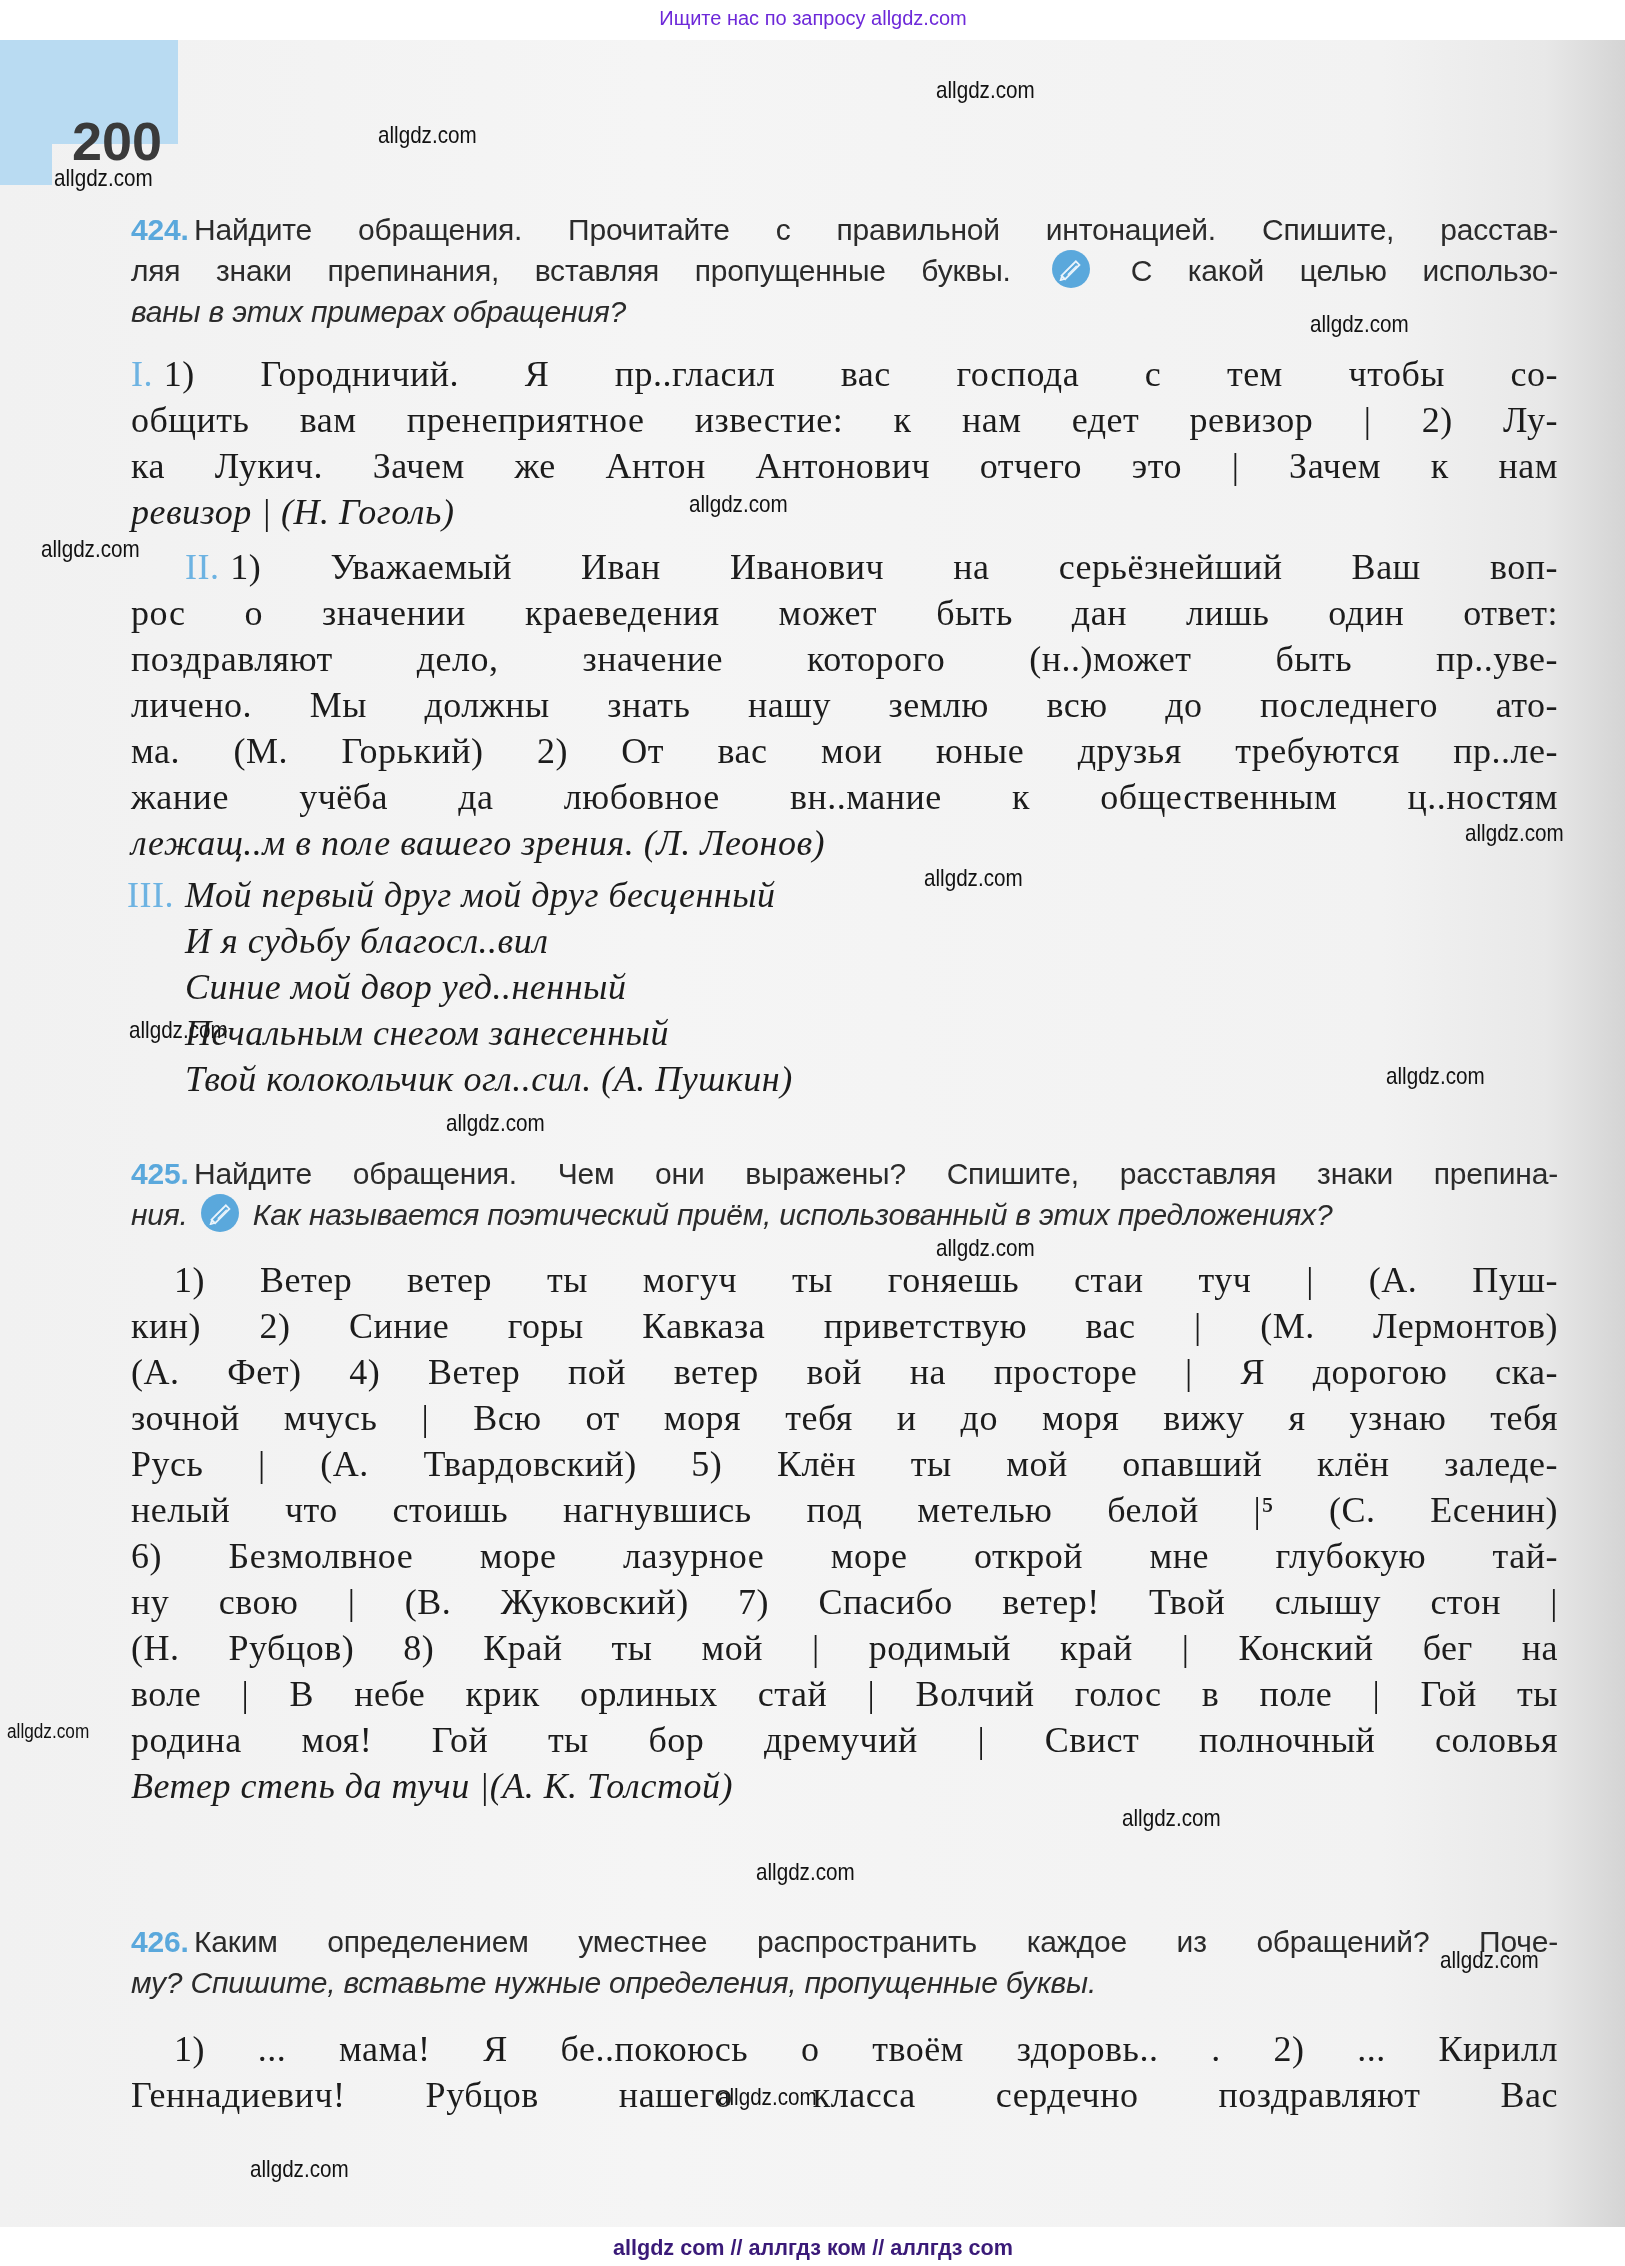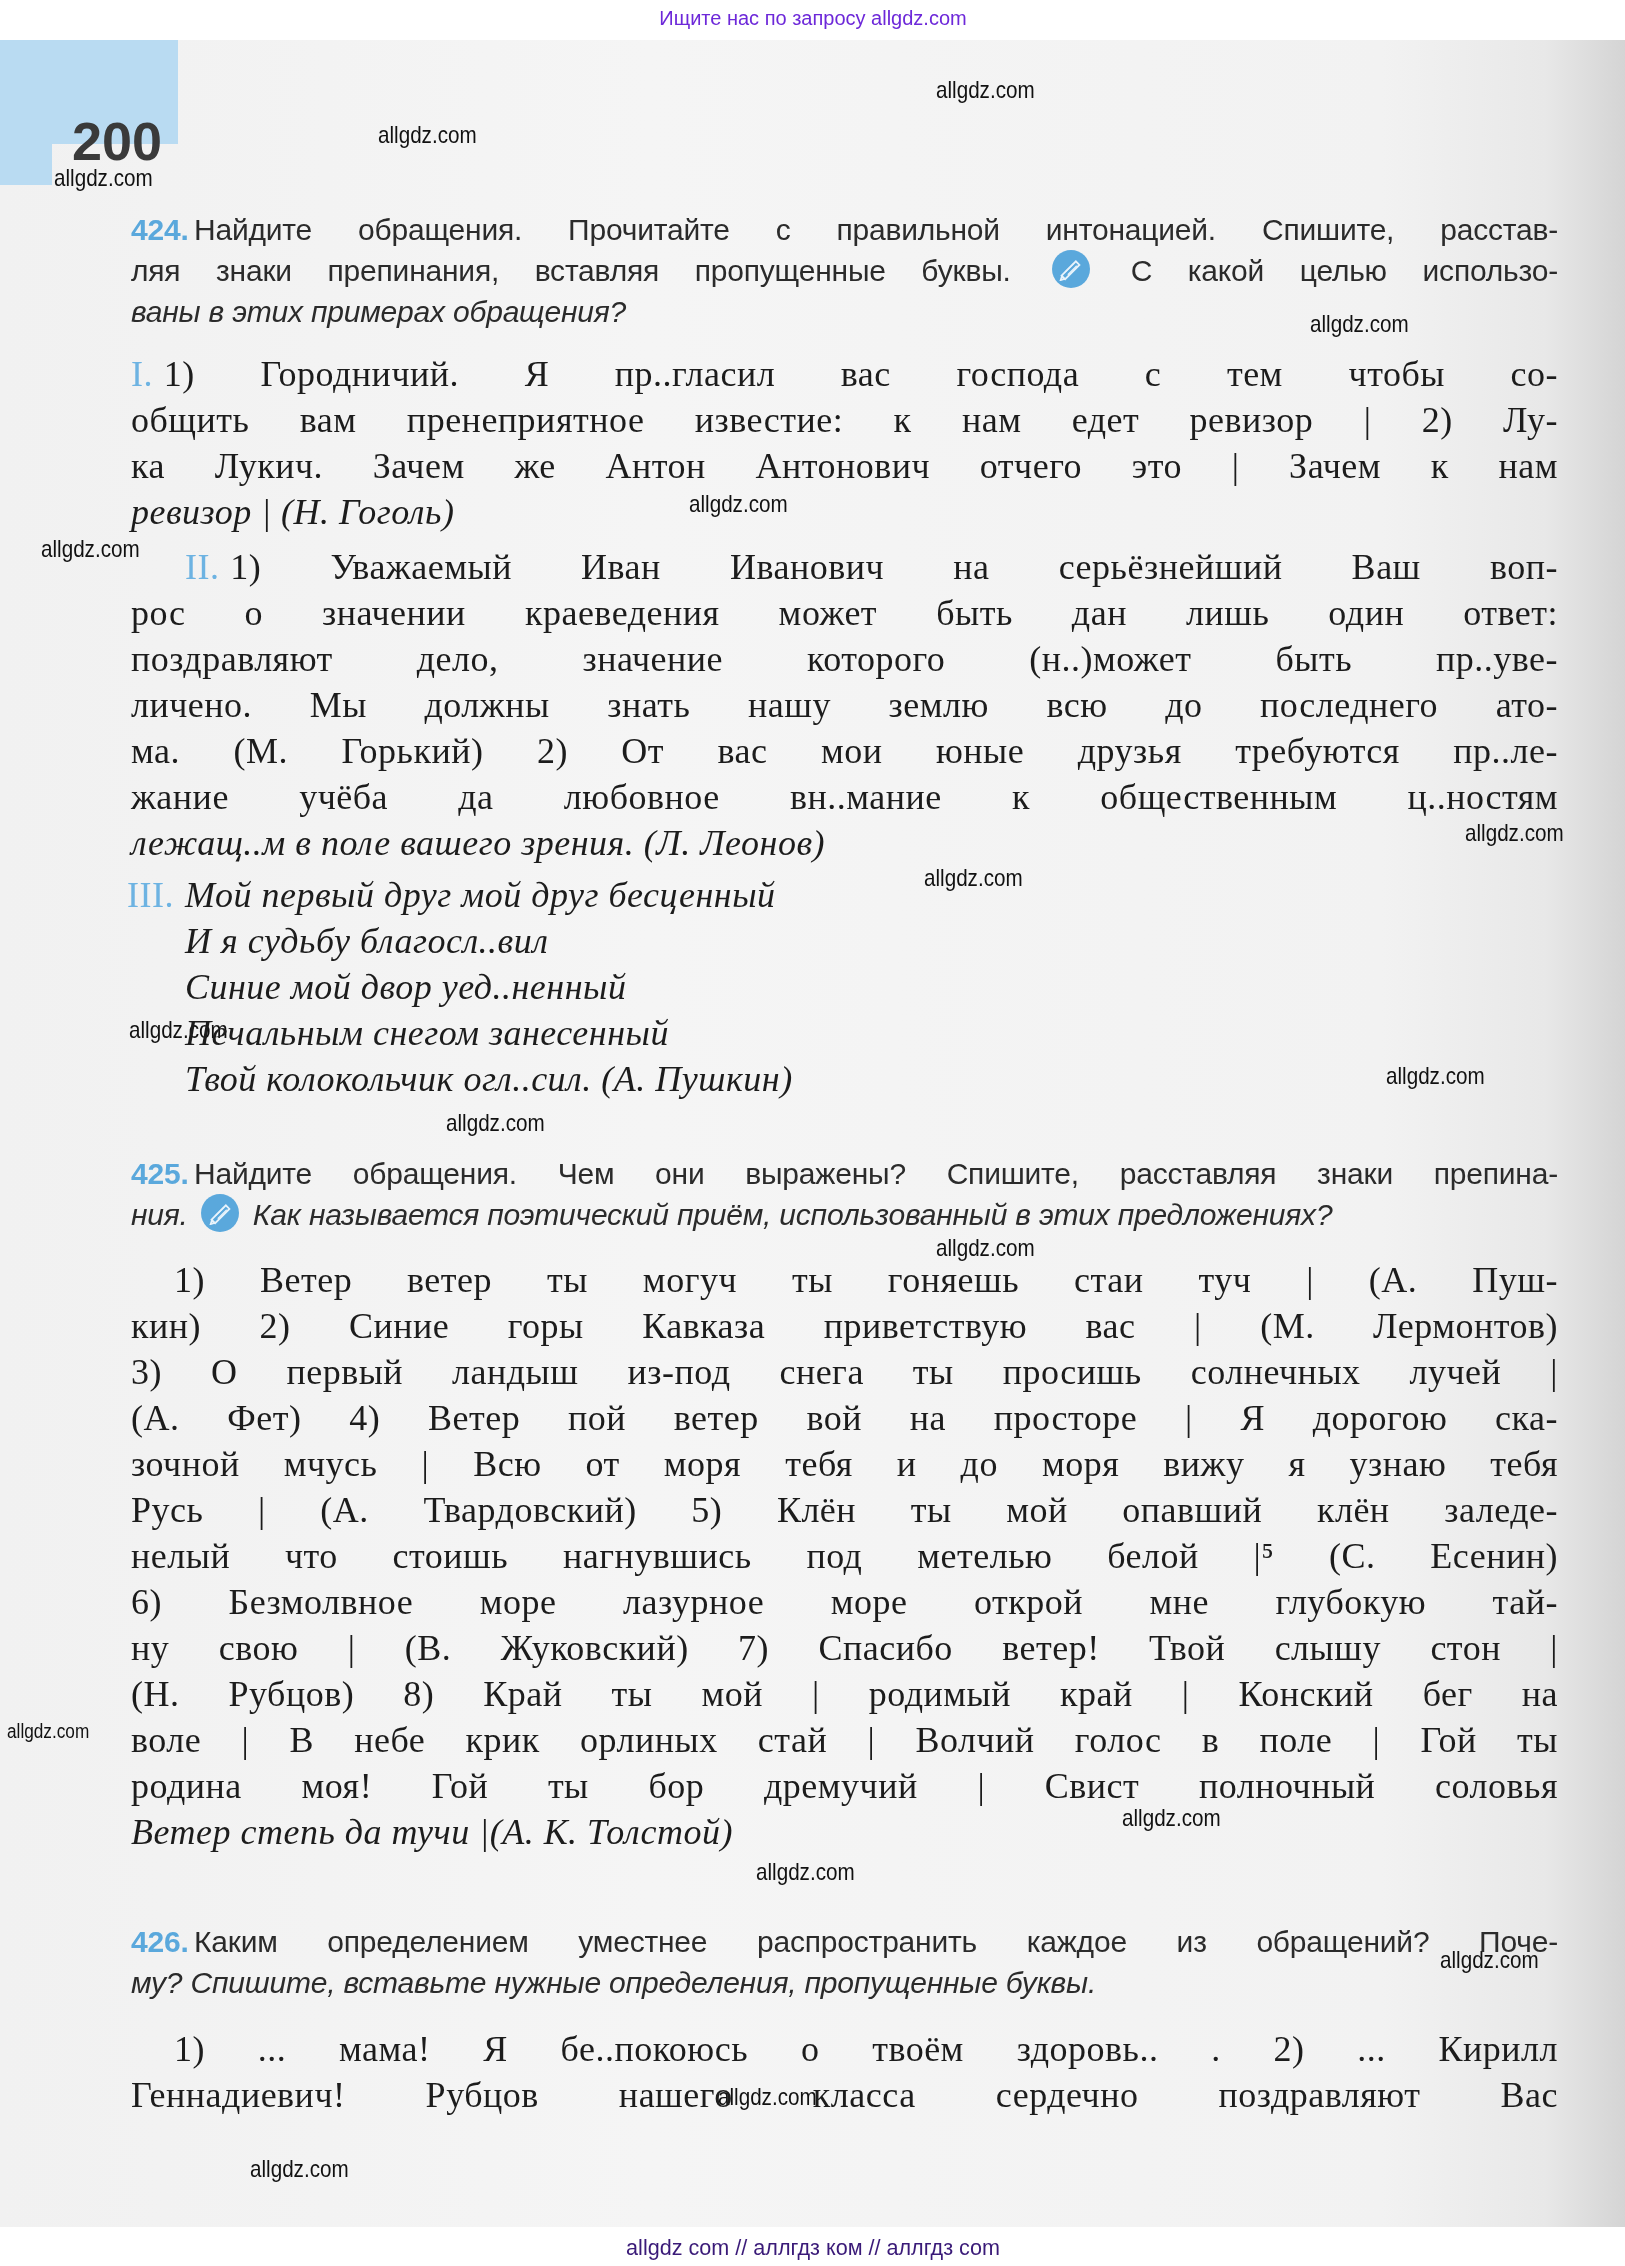--- a/index.html
+++ b/index.html
@@ -48,21 +48,21 @@
     font-family: "Liberation Serif", serif; font-size: 36px; line-height: 46px; color: #1c1c1c;
     text-align: justify; letter-spacing: 0.5px;
   }
   .roman { color: #6db3e2; margin-right: 10.8px; }
   .line { display: block; white-space: nowrap; font-style: italic; }
   .just { text-align-last: justify; display: block; white-space: normal; }
   .poem { position: absolute; left: 185px; font-family: "Liberation Serif", serif; font-size: 36px; line-height: 46px; color: #1c1c1c; letter-spacing: 0.5px; }
   .poem-roman { position: absolute; left: -58px; color: #6db3e2; }
   .bottom-banner {
     position: absolute; left: 0; top: 2227px; width: 1626px; height: 40px; background: #ffffff;
-    text-align: center; font-family: "Liberation Sans", sans-serif; font-size: 21.6px; line-height: 41px; color: #3a1a78;
+    text-align: center; font-family: "Liberation Sans", sans-serif; font-size: 21.6px; line-height: 41px; color: #3a1a78; font-weight: bold;
   }
 </style>
 </head>
 <body>
 
 <div class="top-banner">
   <span style="color:#6d28d9">Ищите нас по запросу allgdz.com</span>
 </div>
 
 <div class="page">
@@ -132,21 +132,20 @@
       <span class="pencil"><svg width="25" height="25" viewBox="0 0 28 28">
             <path d="M4 22 L20 6 L24 10 L8 26 Z M5 21 L3 27 L9 25" fill="none" stroke="#e8f3fb" stroke-width="2"></path>
             <path d="M8 18 L18 8 M11 21 L21 11" stroke="#e8f3fb" stroke-width="1.5"></path>
           </svg></span>
       <span>Как называется поэтический приём, использованный в этих предложениях?</span></span>
   </div>
 
   <div class="body-text" style="top:1217px">
     <span class="just" style="padding-left:43px">1) Ветер ветер ты могуч ты гоняешь стаи туч | (А. Пуш-</span>
     <span class="just">кин) 2) Синие горы Кавказа приветствую вас | (М. Лермонтов)</span>
-    <span class="just">3) О первый ландыш из-под снега ты просишь солнечных лучей |</span>
     <span class="just">(А. Фет) 4) Ветер пой ветер вой на просторе | Я дорогою ска-</span>
     <span class="just">зочной мчусь | Всю от моря тебя и до моря вижу я узнаю тебя</span>
     <span class="just">Русь | (А. Твардовский) 5) Клён ты мой опавший клён заледе-</span>
     <span class="just">нелый что стоишь нагнувшись под метелью белой |⁵ (С. Есенин)</span>
     <span class="just">6) Безмолвное море лазурное море открой мне глубокую тай-</span>
     <span class="just">ну свою | (В. Жуковский) 7) Спасибо ветер! Твой слышу стон |</span>
     <span class="just">(Н. Рубцов) 8) Край ты мой | родимый край | Конский бег на</span>
     <span class="just">воле | В небе крик орлиных стай | Волчий голос в поле | Гой ты</span>
     <span class="just">родина моя! Гой ты бор дремучий | Свист полночный соловья</span>
     <span class="line">Ветер степь да тучи |(А. К. Толстой)</span>

